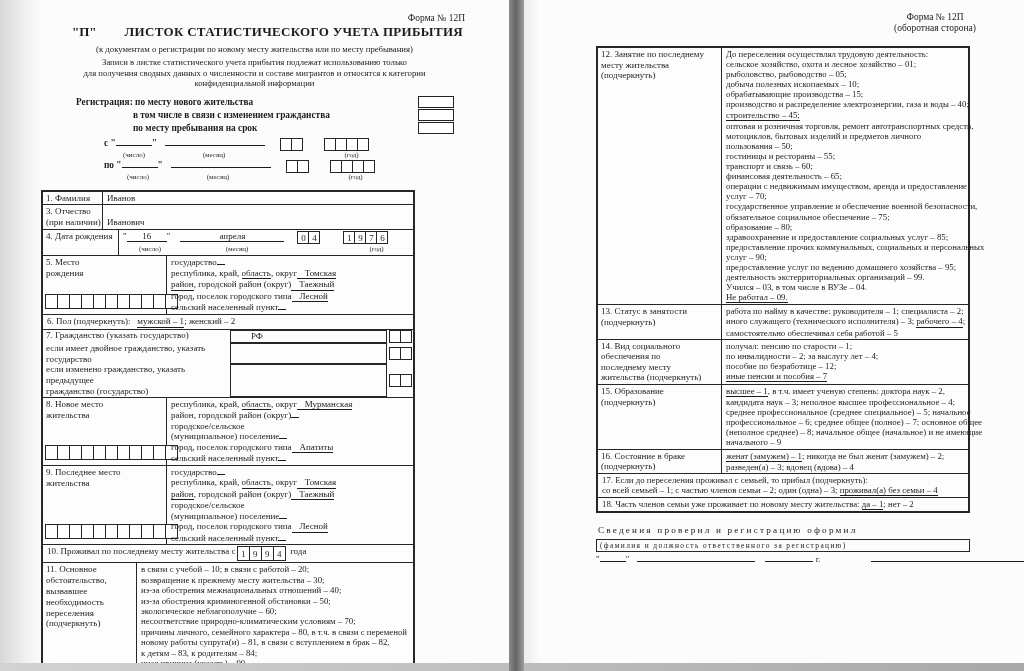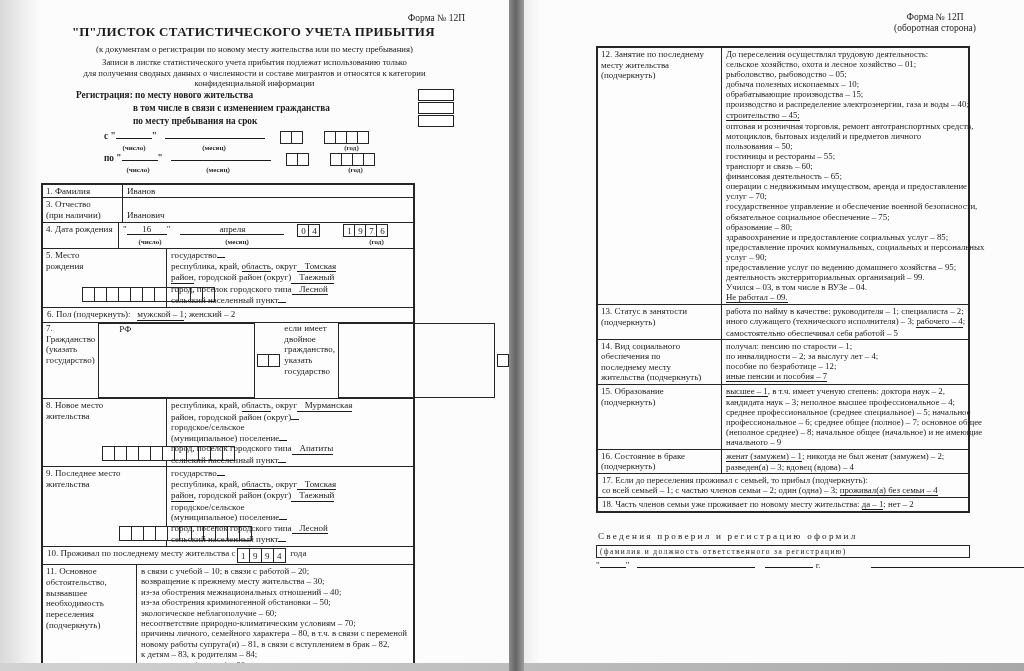--- a/index.html
+++ b/index.html
@@ -10,63 +10,63 @@
   .page{position:absolute;top:0;bottom:8px;background:#fcfcfc;overflow:hidden}
   .page.left{left:0;width:509px;background:linear-gradient(90deg,#d8d8d8 0,#f1f1f1 26px,#fcfcfc 42px)}
   .spine{position:absolute;top:0;bottom:0;left:509px;width:15px;
          background:linear-gradient(90deg,#8b8b8b,#646464 45%,#9d9d9d)}
   .page.right{left:524px;right:0;background:linear-gradient(90deg,#ededed 0,#fcfcfc 16px)}
 
   .formno{position:absolute;top:13px;right:44px;font-size:9.5px}
   .rheader{position:absolute;top:12px;right:48px;text-align:center;font-size:9.5px;line-height:11px}
   .titlerow{display:flex;margin-top:24px;font-weight:bold;font-size:13px}
   .mark{margin-left:72px}
-  .title{flex:1;text-align:left;padding-right:46px;letter-spacing:.3px}
+  .title{flex:1;text-align:right;padding-right:46px;letter-spacing:.3px}
   .subtitle{text-align:center;font-size:8.7px;margin-top:4px}
   .note{margin-top:3px;font-size:8.7px;line-height:10.5px}
   .note .fline{justify-content:center}
 
-  .regblock{margin:0 0 0 76px;width:378px;font-weight:bold;font-size:9.3px}
+  .regblock{margin:7px 0 0 76px;width:378px;font-weight:bold;font-size:9.3px}
   .regline{display:flex;align-items:center;height:13px}
   .regline.ind{padding-left:57px}
   .regbox{margin-left:auto;width:36px;height:12px;border:1px solid #222;background:#fff;flex:none}
   .regdates{margin:3px 0 0 28px;font-weight:bold;font-size:9.3px}
   .regdates .fline{min-height:9px}
 
   .tbl{margin:8px 0 0 41px;width:374px;border:2px solid #262626;background:#fdfdfd;font-size:9px}
   .tbl2{margin:46px 0 0 72px}
   .trow{display:flex;border-top:1px solid #262626}
   .trow:first-child{border-top:none}
   .lc{border-right:1px solid #262626;padding:1px 3px;line-height:10.8px;flex:none}
   .cc{flex:1;padding:1px 4px;line-height:10.5px;min-width:0}
   .full{flex:1;padding:1px 4px;line-height:11px}
-  .w60{width:80px}.w76{width:76px}.w116{width:124px}.w94{width:94px}
-  .lc.strip{display:flex;flex-direction:row}
+  .w60{width:60px}.w76{width:76px}.w116{width:124px}.w94{width:94px}
+  .lc.strip{display:flex;flex-direction:column}
   .stripcells{margin-top:auto;margin-bottom:4px;display:flex}
   .dense{font-size:8.8px;line-height:10.4px}
   .rcc{font-size:8.8px;line-height:10.1px}
   .rlc{font-size:9px;line-height:10.6px}
 
   .fline{display:flex;align-items:baseline;white-space:pre;min-height:10px}
   .fline>span{flex:0 0 auto}
   .u{border-bottom:1px solid #1c1c1c}
   .c{text-align:center}
-  .cap{font-size:7px;font-weight:bold;color:#2a2a2a}
+  .cap{font-size:7px;font-weight:normal;color:#2a2a2a}
   .fill{flex:1 1 auto;border-bottom:1px solid #1c1c1c;padding-left:8px;min-width:8px}
   .cells{display:inline-flex;align-self:center}
   .cell{width:12px;height:13px;border:1px solid #262626;margin-left:-1px;text-align:center;
         font-size:9px;line-height:12px;background:#fff;flex:none}
   .bigc .cell{width:13px;height:15px;line-height:14px}
 
   .r7row{display:flex;align-items:stretch;min-height:11px}
   .r7row .txt{flex:1;padding:0 3px;line-height:10.8px}
   .r7row .val{width:157px;border:1px solid #262626;padding:0 20px;line-height:10.5px;flex:none}
   .r7row .mini{display:flex;align-items:flex-start;padding:0 1px 0 3px}
 
-  .checked{margin:18px 0 0 74px;font-size:9.2px;letter-spacing:2.2px}
+  .checked{margin:12px 0 0 74px;font-size:9.2px;letter-spacing:2.2px}
   .capbox{margin:4px 0 0 72px;width:374px;border:1px solid #262626;font-size:7.4px;
           letter-spacing:1.4px;padding:0 3px;line-height:11px}
   .signrow{margin:2px 0 0 72px;width:388px;font-size:9px}
 </style>
 </head>
 <body>
 
 <div class="scan">
 
   <div class="page left">
@@ -150,21 +150,21 @@
             <div class="fline"><span class="u">район</span><span>, городской район (округ)</span><span class="fill">Таежный</span></div>
             <div class="fline"><span>город, поселок городского типа</span><span class="fill">Лесной</span></div>
             <div class="fline"><span>сельский населенный пункт</span><span class="fill"></span></div>
           </div>
       </div>
       <div class="trow">
         <div class="full">
             <div class="fline"><span>6. Пол (подчеркнуть):   </span><span class="u">мужской – 1</span><span>; женский – 2</span></div>
           </div>
       </div>
-      <div class="trow" style="flex-direction:row">
+      <div class="trow" style="flex-direction:column">
         <div class="r7row">
           <span class="txt">7. Гражданство (указать государство)</span>
           <span class="val">РФ</span>
           <span class="mini">
               <span class="cells">
                 <span class="cell"></span>
                 <span class="cell"></span>
               </span>
             </span>
         </div>

